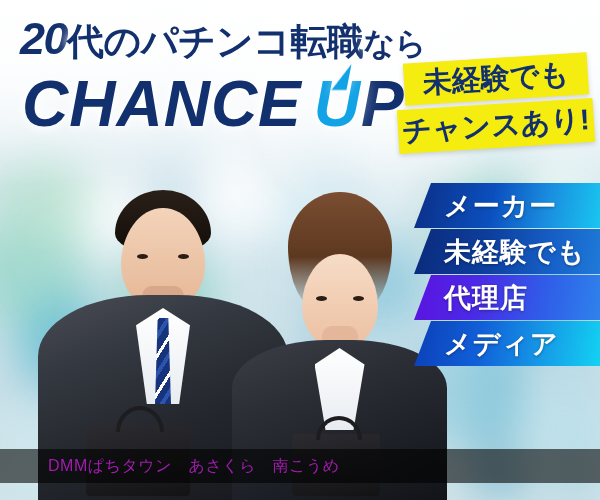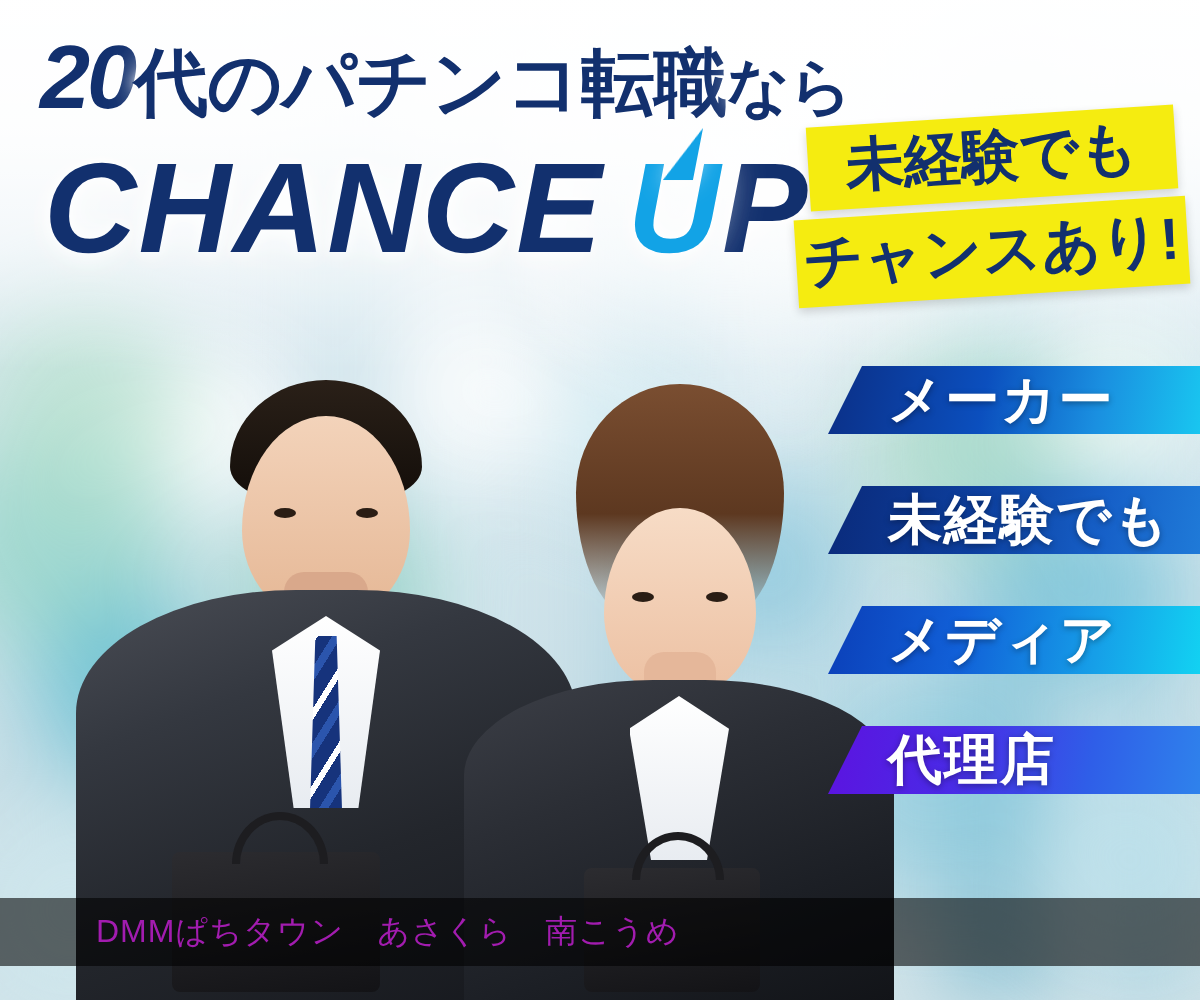--- a/index.html
+++ b/index.html
@@ -250,22 +250,22 @@
   }
 
   
   .cats {
     position: absolute;
     left: 414px; top: 183px;
     width: 186px;
   }
   .cat {
     position: relative;
-    height: 34px;
-    margin-bottom: 26px;
+    height: 45px;
+    margin-bottom: 1px;
     clip-path: polygon(17px 0, 100% 0, 100% 100%, 0 100%);
     display: flex;
     align-items: center;
     box-shadow: 0 2px 6px rgba(0,0,0,.22);
   }
   .cat-label {
     margin-left: 30px;
     color: #ffffff;
     font-weight: 700;
     font-size: 27px;
@@ -374,25 +374,25 @@
     <span>チャンスあり!</span>
   </div>
 
   <div class="cats">
     <div class="cat" style="background: linear-gradient(100deg, #0b2f86 0%, #0b4fbe 42%, #1a8fe0 72%, #19c6f0 100%);">
       <span class="cat-label">メーカー</span>
     </div>
     <div class="cat" style="background: linear-gradient(100deg, #0a2a7a 0%, #0d3f9e 40%, #1660c8 74%, #1f7ad8 100%);">
       <span class="cat-label">未経験でも</span>
     </div>
+    <div class="cat" style="background: linear-gradient(100deg, #5c13e0 0%, #4a2ae6 34%, #2f5ee8 70%, #2f82ec 100%);">
+      <span class="cat-label">代理店</span>
+    </div>
     <div class="cat" style="background: linear-gradient(100deg, #0b3fb8 0%, #1160d8 36%, #169fe8 72%, #12d2f2 100%);">
       <span class="cat-label">メディア</span>
     </div>
-    <div class="cat" style="background: linear-gradient(100deg, #5c13e0 0%, #4a2ae6 34%, #2f5ee8 70%, #2f82ec 100%);">
-      <span class="cat-label">代理店</span>
-    </div>
   </div>
 
   <div class="credit">
     <span class="credit-text">DMMぱちタウン　あさくら　南こうめ</span>
   </div>
 
 </div>
 
 </body></html>

